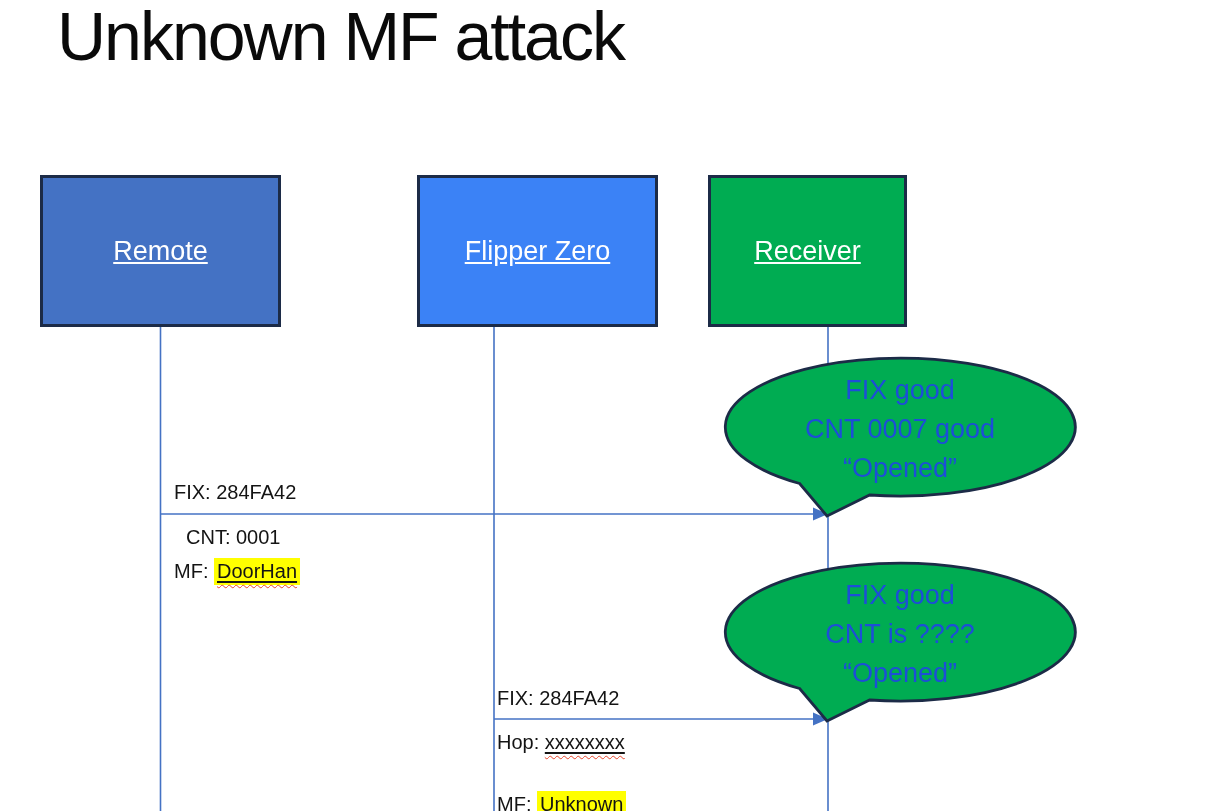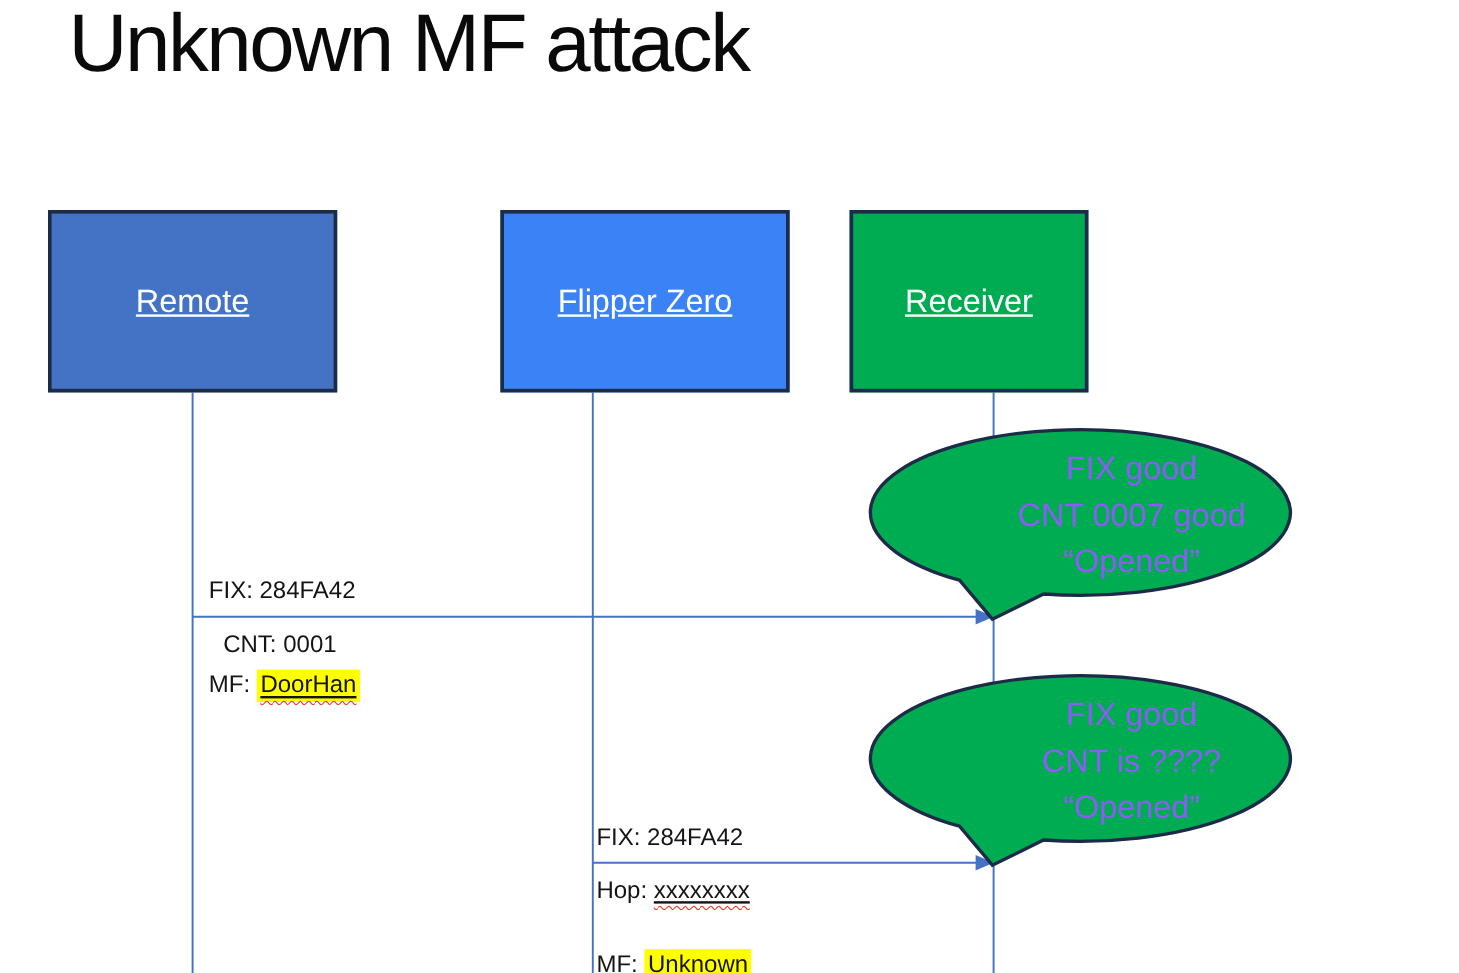--- a/index.html
+++ b/index.html
@@ -75,24 +75,24 @@
   }
   .squiggle {
     text-decoration-line: underline;
     text-decoration-style: wavy;
     text-decoration-color: #E8442B;
     text-decoration-thickness: 1px;
     text-underline-offset: 6px;
   }
   .callout-text {
     position: absolute;
-    left: 788px;
+    left: 745px;
     width: 310px;
     text-align: center;
-    color: #8b5cf6;
+    color: #1d4ed8;
     font-size: 27px;
     line-height: 39px;
     white-space: nowrap;
   }
   #callout1-text { top: 371px; }
   #callout2-text { top: 576px; }
 </style>
 </head>
 <body>
 

